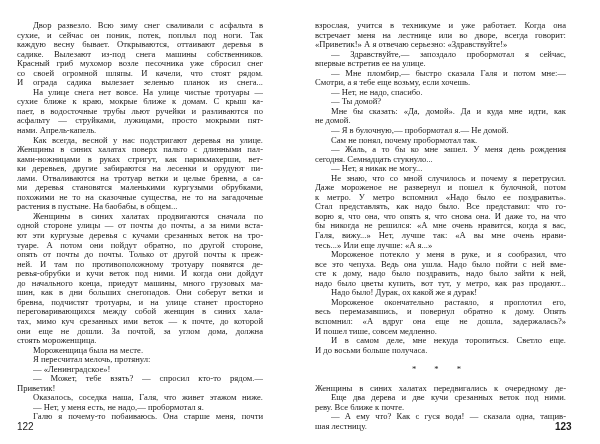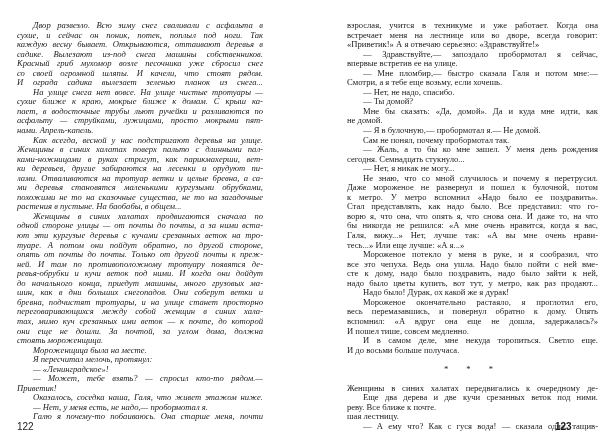--- a/index.html
+++ b/index.html
@@ -1,20 +1,20 @@
 <!DOCTYPE html>
 <html><head>
 <meta charset="utf-8">
 <style>
   html, body { margin:0; padding:0; }
   body { width:600px; height:444px; background:#ffffff; position:relative; overflow:hidden;
          font-family:"Liberation Serif", "DejaVu Serif", serif; color:#1a1a1a; }
   .page { position:absolute; top:21px; }
-  .page.left { left:17px; width:246px;font-style:italic; }
-  .page.right { left:315px; width:251px;margin-left:32px; }
+  .page.left { left:17px; width:246px; }
+  .page.right { left:315px; width:251px; }
   .line { height:9.55px; line-height:9.55px; font-size:8.6px; white-space:nowrap;
           text-align:justify; text-align-last:justify; overflow:hidden; }
   .line.ind { padding-left:16px; }
   .line.last { text-align-last:left; }
   .line.center { text-align:center; text-align-last:center; letter-spacing:8px; }
   .gap { height:9.55px; }
   .pnum { position:absolute; top:421px; font-size:10px; font-family:"Liberation Sans", sans-serif; }
   .pnum.left { left:17px; }
   .pnum.right { left:555px; font-weight:bold; }
 </style>
@@ -100,18 +100,18 @@
     <div class="line ">вспомнил: «А вдруг она еще не дошла, задержалась?»</div>
     <div class="line last">И пошел тише, совсем медленно.</div>
     <div class="line ind">И в самом деле, мне некуда торопиться. Светло еще.</div>
     <div class="line last">И до восьми больше получаса.</div>
     <div class="gap"></div>
     <div class="line center">* * *</div>
     <div class="gap"></div>
     <div class="line ">Женщины в синих халатах передвигались к очередному де-</div>
     <div class="line ind">Еще два дерева и две кучи срезанных веток под ними.</div>
     <div class="line last">реву. Все ближе к почте.</div>
+    <div class="line ind">— А ему что? Как с гуся вода! — сказала одна, тащив-</div>
     <div class="line last">шая лестницу.</div>
-    <div class="line ind">— А ему что? Как с гуся вода! — сказала одна, тащив-</div>
   </div>
 
 <div class="pnum left">122</div>
 <div class="pnum right">123</div>
 
 </body></html>

